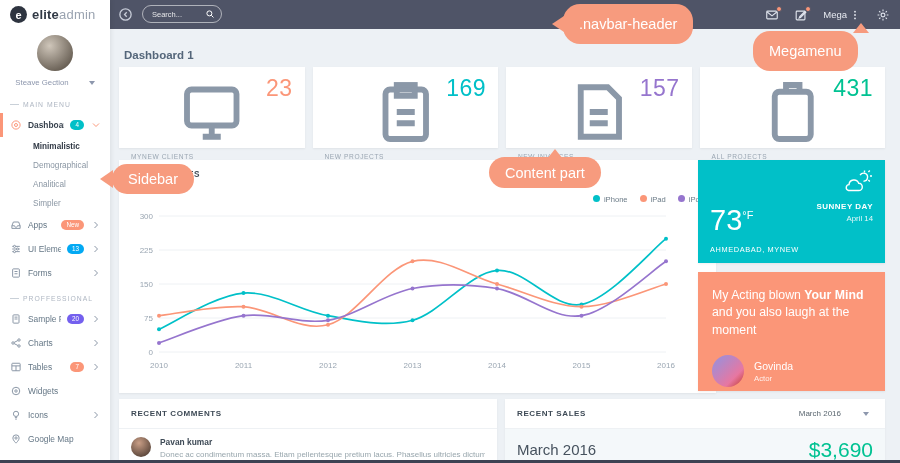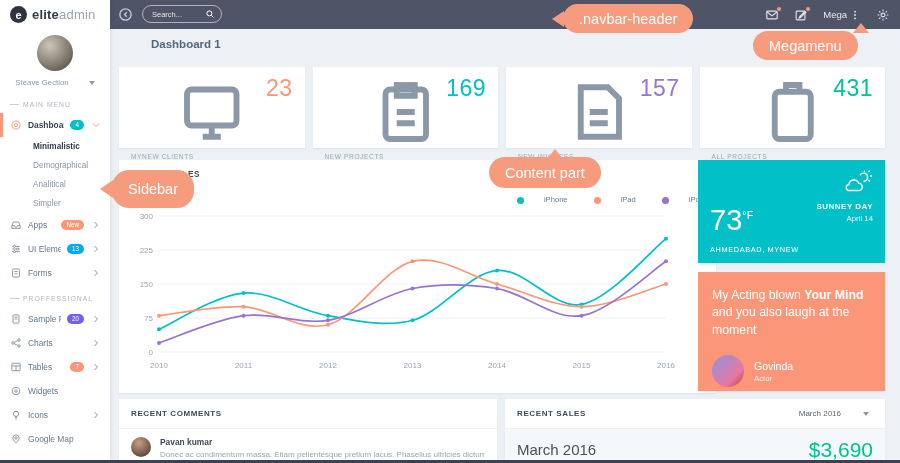--- a/index.html
+++ b/index.html
@@ -40,35 +40,35 @@
   .side-item.active { border-left:3px solid #fb9678; padding-left:7px; }
   .side-item.active .icon { color:#fb9678; }
   .side-item.active .lbl { color:#39434f; font-weight:bold; }
   .badge { color:#fff; font-size:6.3px; line-height:1; padding:2px 5px; border-radius:8px; flex:0 0 auto; }
   .arr { width:8px; height:8px; color:#b7bfc8; flex:0 0 auto; }
   .sub-item { height:19px; display:flex; align-items:center; padding-left:33px; font-size:8.2px; color:#8a96a3; cursor:pointer; }
   .sub-item.active { color:#323a46; font-weight:bold; }
 
   
   .content { position:absolute; left:110px; top:29px; right:0; bottom:0; overflow:hidden; }
-  .page-title { position:absolute; left:14px; top:9px; font-size:11.5px; font-weight:bold; color:#54667a;margin-left:27px; }
+  .page-title { position:absolute; left:14px; top:20px; font-size:11.5px; font-weight:bold; color:#54667a; }
   .card { background:#fff; box-shadow:0 1px 2px rgba(0,0,0,.06); }
 
   .stats-row { position:absolute; left:9px; top:38px; right:15px; height:81px; display:flex; gap:8px; }
   .stat-card { flex:1; padding:9px 12px 0; position:relative; }
   .stat-card .icon { width:17px; height:17px; color:#8b98a8; }
   .stat-value { position:absolute; right:12px; top:8px; font-size:23px; font-weight:300; letter-spacing:.5px; }
   .stat-label { margin-top:5px; font-size:6.6px; letter-spacing:.6px; color:#9aa6b2; }
   .stat-track { margin-top:6px; height:3px; background:#e9eef1; border-radius:2px; overflow:hidden; }
   .stat-fill { height:100%; border-radius:2px; }
 
   .chart-card { position:absolute; left:9px; top:131px; width:597px; height:233px; padding:10px 12px 0; }
   .chart-title { font-size:8.2px; font-weight:bold; letter-spacing:.6px; color:#3e4a56; }
   .chart-legend { display:flex; justify-content:flex-end; gap:12px; margin-top:16px; }
-  .legend-item { display:flex; align-items:flex-end; gap:20px; font-size:7.6px; color:#6a7a86; cursor:pointer;margin-left:14px; }
+  .legend-item { display:flex; align-items:flex-start; gap:4px; font-size:7.6px; color:#6a7a86; cursor:pointer; }
   .legend-dot { width:7px; height:7px; border-radius:50%; }
   .chart-wrap { margin-top:2px; }
   .chart-wrap svg { overflow:visible; display:block; }
 
   .weather-card { position:absolute; left:588px; top:131px; width:187px; height:103px; background:#01c0c8; color:#fff; }
   .weather-icon { position:absolute; right:12px; top:9px; width:30px; height:26px; color:#fff; }
   .weather-cond { position:absolute; right:12px; top:42px; font-size:8px; font-weight:bold; letter-spacing:.5px; }
   .weather-date { position:absolute; right:12px; top:54px; font-size:7.8px; opacity:.9; }
   .weather-temp { position:absolute; left:12px; top:44px; font-size:29px; font-weight:300; }
   .weather-temp sup { font-size:11px; font-weight:400; }
@@ -92,28 +92,28 @@
 
   .sales-card { position:absolute; left:395px; top:370px; width:380px; height:92px; }
   .sales-filter { display:flex; align-items:center; gap:22px; font-size:8px; color:#5b6770; cursor:pointer; padding-right:4px; }
   .sales-body { background:#f4f8fa; height:41px; display:flex; align-items:center; justify-content:space-between; padding:0 12px; }
   .sales-month { font-size:15px; color:#46525e; }
   .sales-amount { font-size:21px; font-weight:300; }
 
   .bottom-bar { position:absolute; left:0; bottom:0; width:100%; height:3px; background:#3d4253; z-index:40; }
 
   
-  .callout { position:absolute; z-index:30; background:#f79b7e; color:#fff; font-size:14.5px; display:flex; align-items:center; justify-content:center; border-radius:17px; padding:0 16px; height:29px; }
+  .callout { position:absolute; z-index:30; background:#f79b7e; color:#fff; font-size:14.5px; display:flex; align-items:center; justify-content:center; border-radius:17px; padding:0 16px; height:40px; }
   .co-navbar { left:563px; top:4px; }
   .co-navbar::before { content:""; position:absolute; left:-11px; top:50%; transform:translateY(-50%); border:8px solid transparent; border-left:0; border-right:12px solid #f79b7e; }
   .co-mega { left:753px; top:31px; }
   .co-mega::before { content:""; position:absolute; top:-8px; left:100px; border:8px solid transparent; border-top:0; border-bottom:10px solid #f79b7e; }
   .co-content { left:489px; top:157px; height:31px; }
   .co-content::before { content:""; position:absolute; top:-8px; left:58px; border:8px solid transparent; border-top:0; border-bottom:10px solid #f79b7e; }
-  .co-sidebar { left:112px; top:170px; height:38px; }
+  .co-sidebar { left:112px; top:164px; height:30px; }
   .co-sidebar::before { content:""; position:absolute; left:-12px; top:50%; transform:translateY(-50%); border:9px solid transparent; border-left:0; border-right:13px solid #f79b7e; }
 </style>
 </head>
 <body>
 
 <div class="app">
 
   <aside class="sidebar">
     <div class="logo-row">
       <span class="logo-mark">e</span>

